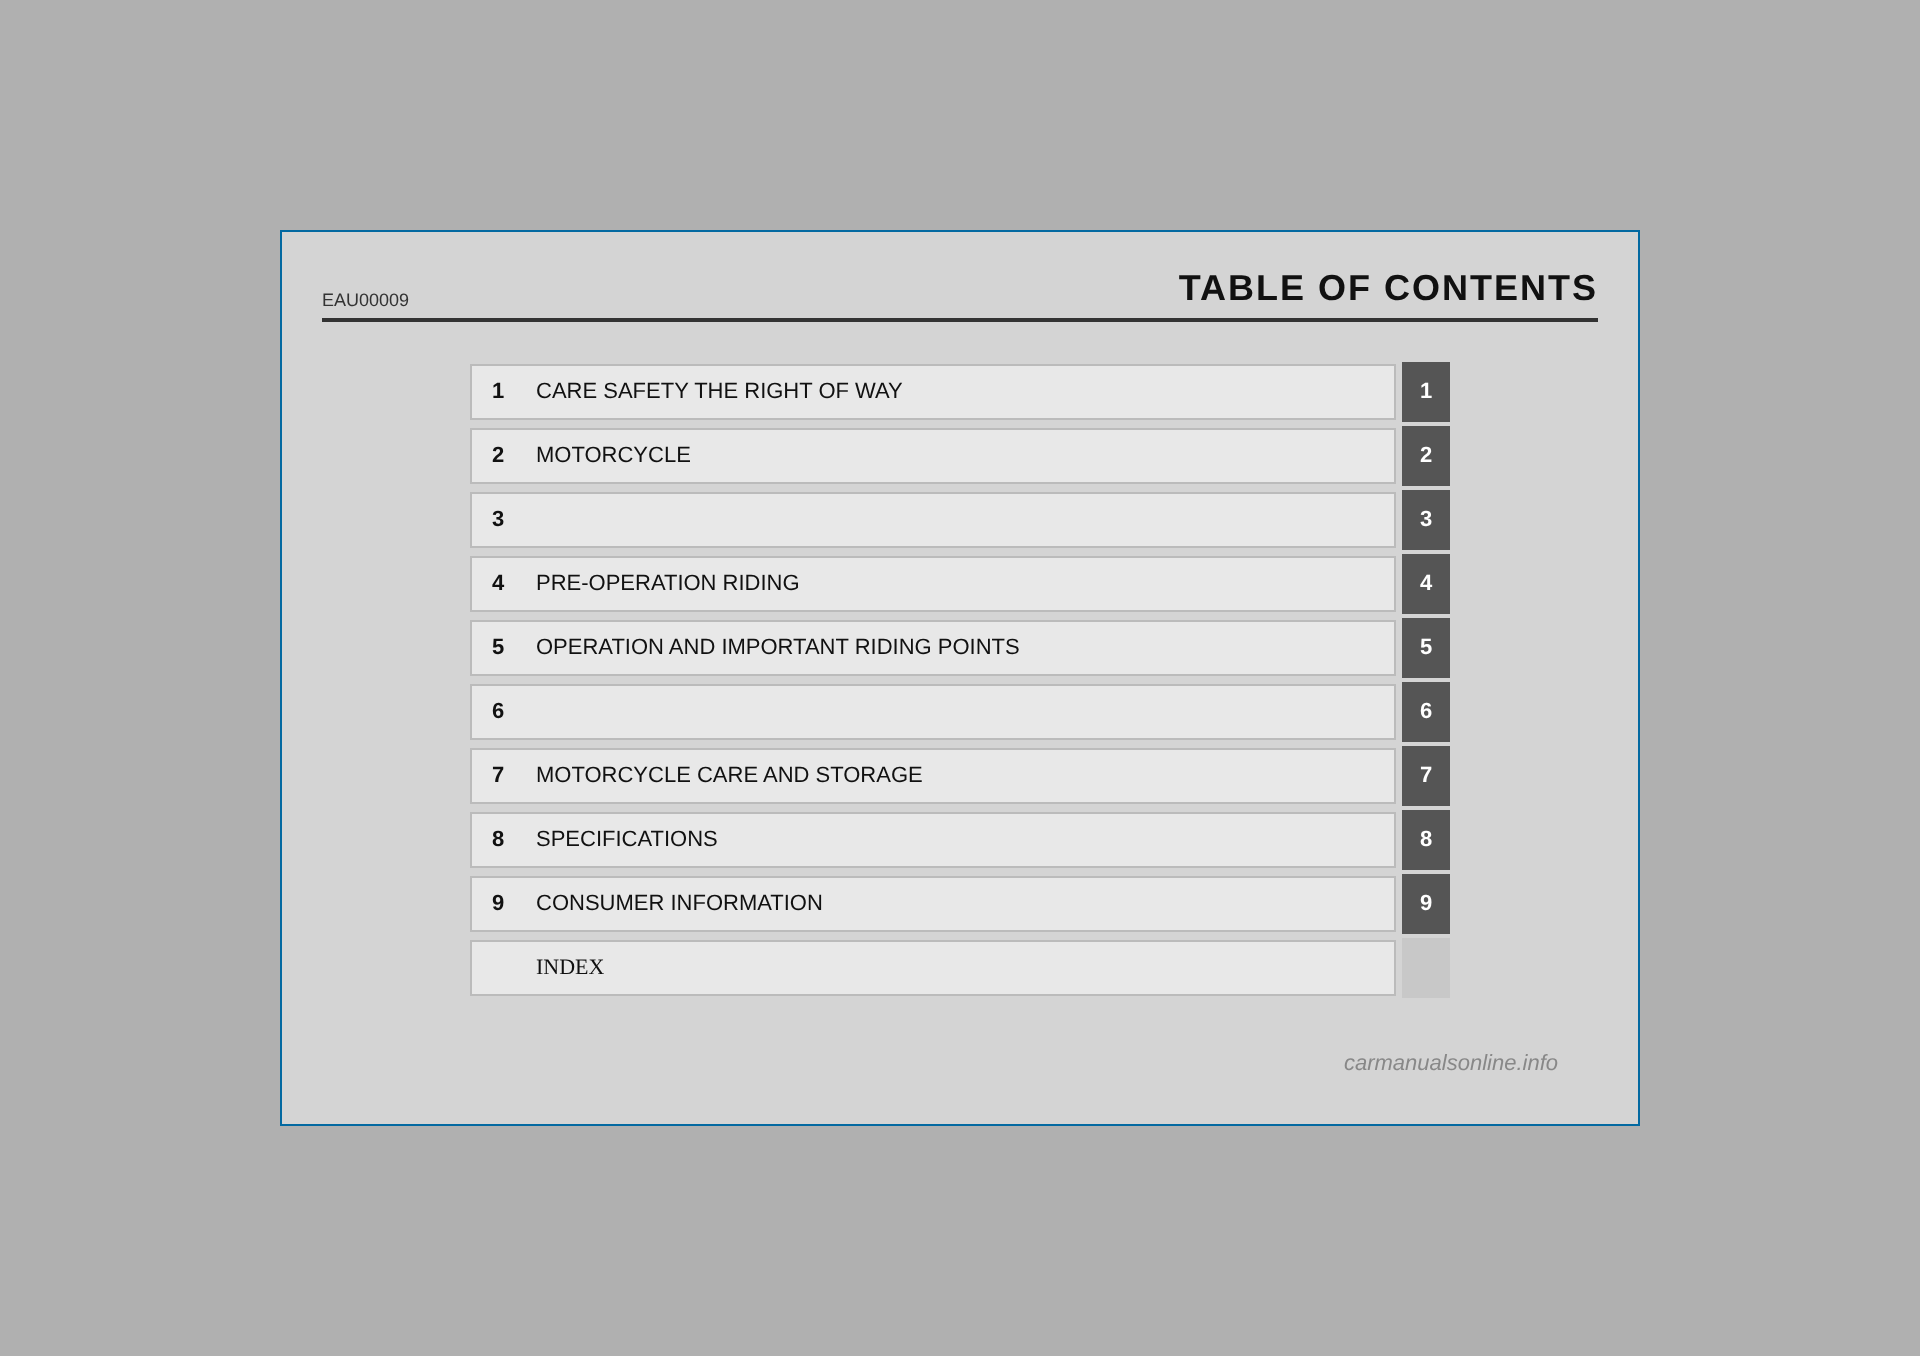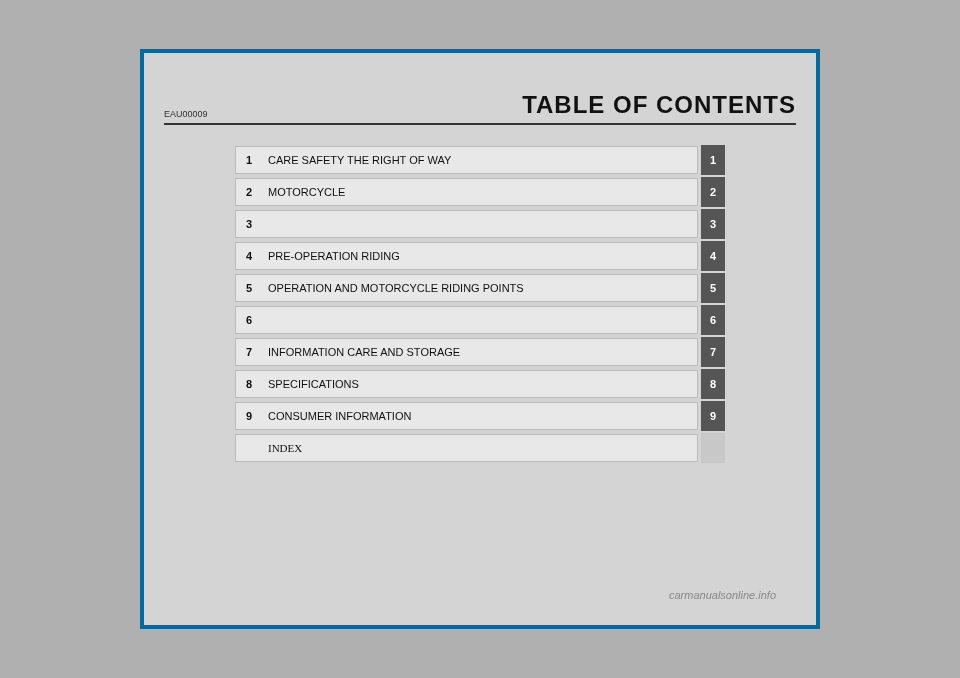--- a/index.html
+++ b/index.html
@@ -10,24 +10,24 @@
       background: #b0b0b0;
       display: flex;
       align-items: center;
       justify-content: center;
       font-family: Arial, Helvetica, sans-serif;
       overflow: hidden;
     }
 
     .page {
       width: 680px;
-      height: 580px;
+      height: 448px;
       background: #ec4899;
       position: relative;
-      border: 4px solid #0369a1;
+      border: 1px solid #0369a1;
     }
 
     .page-inner {
       width: 100%;
       height: 100%;
       background: #d4d4d4;
       padding: 18px 20px 18px 20px;
       position: relative;
     }
 
@@ -40,26 +40,25 @@
       margin-bottom: 20px;
     }
 
     .doc-code {
       font-size: 9px;
       color: #333;
       font-family: Arial, sans-serif;
     }
 
     .page-title {
-      font-size: 24px;
+      font-size: 18px;
       font-weight: bold;
       color: #111;
       letter-spacing: 1px;
       font-family: Arial, sans-serif;
-      margin-top: 20px;
     }
 
     .toc-container {
       width: 490px;
       margin: 0 auto;
       position: relative;
     }
 
     .toc-row {
       display: flex;
@@ -156,34 +155,34 @@
           <div class="toc-row">
             <div class="toc-item">
               <span class="num">4</span>
               <span>PRE-OPERATION RIDING</span>
             </div>
             <div class="toc-tab">4</div>
           </div>
           <div class="toc-row">
             <div class="toc-item">
               <span class="num">5</span>
-              <span>OPERATION AND MOTORCYCLE RIDING POINTS</span>
+              <span>OPERATION AND IMPORTANT RIDING POINTS</span>
             </div>
             <div class="toc-tab">5</div>
           </div>
           <div class="toc-row">
             <div class="toc-item">
               <span class="num">6</span>
             </div>
             <div class="toc-tab">6</div>
           </div>
           <div class="toc-row">
             <div class="toc-item">
               <span class="num">7</span>
-              <span>INFORMATION CARE AND STORAGE</span>
+              <span>MOTORCYCLE CARE AND STORAGE</span>
             </div>
             <div class="toc-tab">7</div>
           </div>
           <div class="toc-row">
             <div class="toc-item">
               <span class="num">8</span>
               <span>SPECIFICATIONS</span>
             </div>
             <div class="toc-tab">8</div>
           </div>

